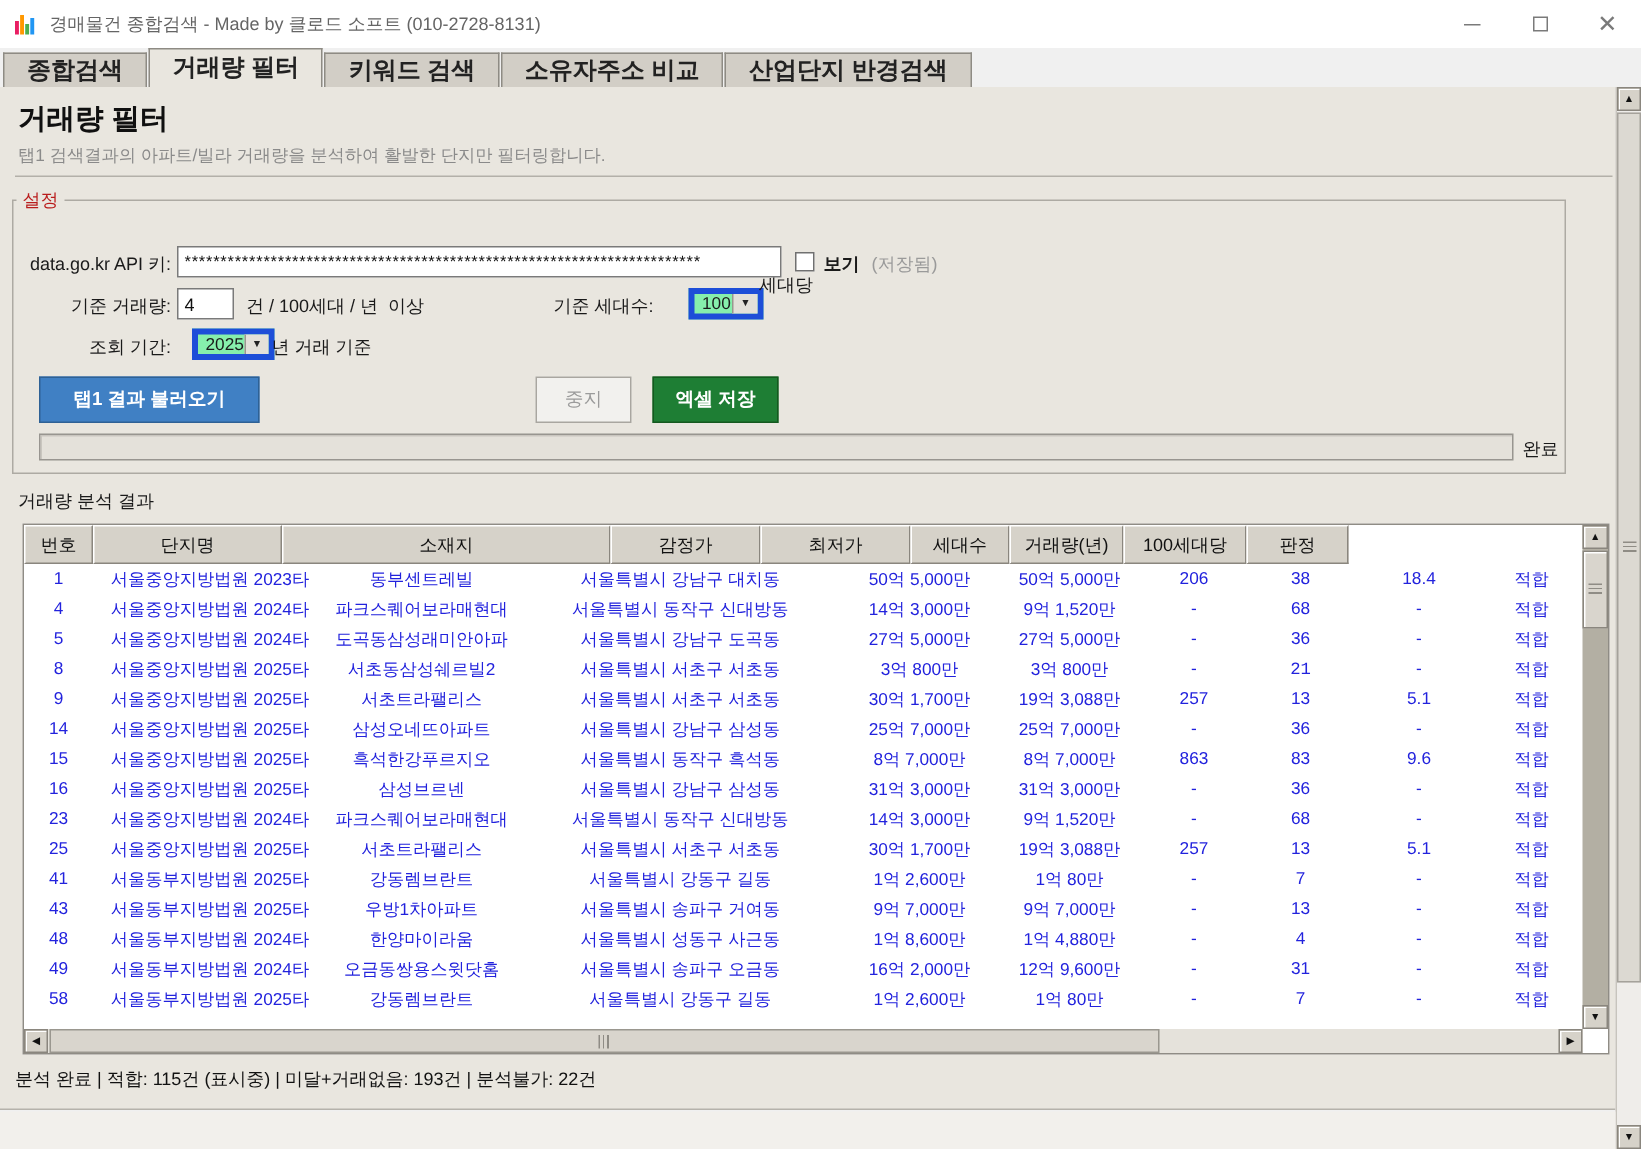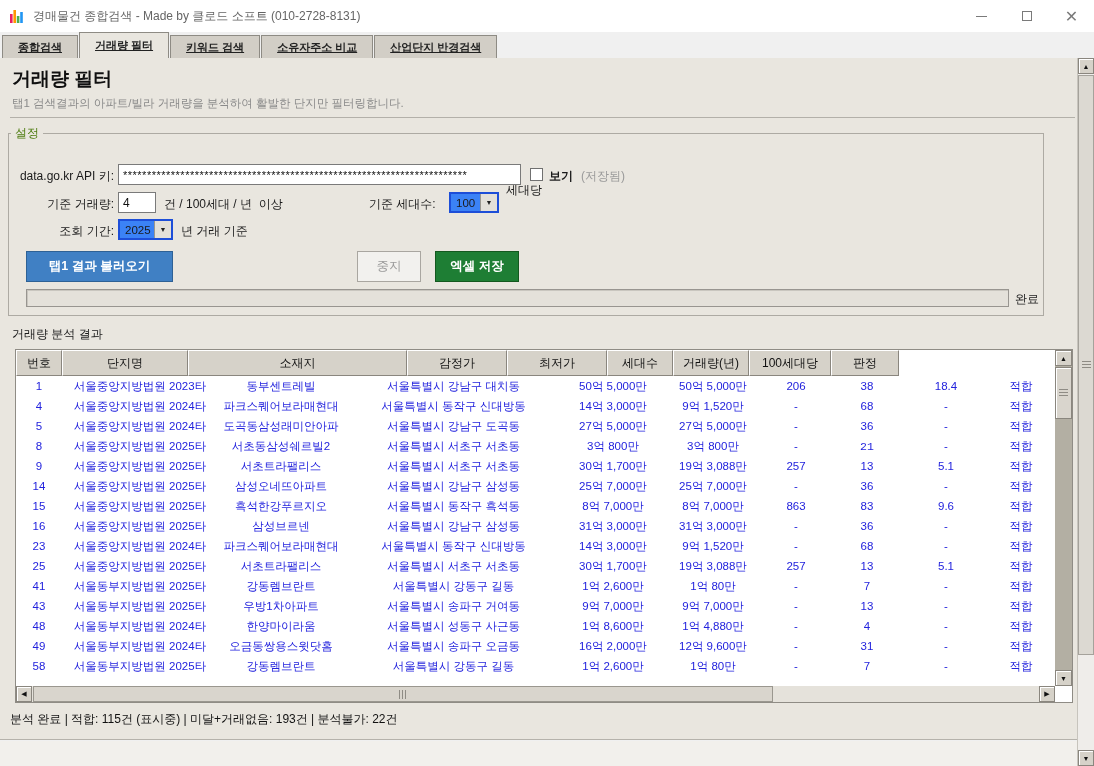--- a/index.html
+++ b/index.html
@@ -11,36 +11,36 @@
   .titlebar { position:absolute; left:0; top:0; width:1094px; height:32px; background:#ffffff; display:flex; align-items:center; }
   .app-icon { width:16px; height:16px; margin-left:9px; display:inline-block; }
   .title-text { margin-left:8px; color:#656565; font-size:12px; }
   .win-controls { position:absolute; right:0; top:0; height:32px; display:flex; }
   .win-btn { width:45px; height:32px; display:flex; align-items:center; justify-content:center; color:#7a7a7a; font-size:13px; }
   .win-btn .glyph-box { width:10px; height:10px; border:1px solid #7a7a7a; display:block; }
   .win-btn .glyph-min { width:11px; height:0; border-top:1px solid #7a7a7a; display:block; }
 
   
   .tabstrip { position:absolute; left:0; top:32px; width:1094px; height:26px; background:#f0f0f0; display:flex; align-items:flex-end; padding-left:2px; }
-  .tab { height:23px; padding:0 15px; background:#d2cec6; border:1px solid #8e8b84; border-bottom:none; display:flex; align-items:center; font-weight:600; font-size:11px; color:#222; margin-right:1px;text-decoration:underline; }
+  .tab { height:23px; padding:0 15px; background:#d2cec6; border:1px solid #8e8b84; border-bottom:none; display:flex; align-items:center; font-weight:600; font-size:16px; color:#222; margin-right:1px; }
   .tab.selected { height:26px; background:#e9e6df; position:relative; z-index:3; border-color:#8e8b84; }
 
   
   .page { position:absolute; left:0; top:58px; width:1077px; height:682px; background:#e9e6df; border-bottom:1px solid #b5b2ab; }
   .h1 { position:absolute; left:12px; top:8px; font-size:19px; font-weight:bold; color:#101010; }
   .subtitle { position:absolute; left:12px; top:38px; font-size:11.5px; color:#8a8a8a; }
   .sep { position:absolute; left:10px; top:59px; width:1065px; height:0; border-top:1px solid #b3b0a9; }
 
   
   .groupbox { position:absolute; left:8px; top:75px; width:1036px; height:183px; border:1px solid #adaaa3; }
-  .legend { position:absolute; left:2px; top:-9px; background:#e9e6df; padding:0 4px; font-size:12px; color:#4d7c0f; }
+  .legend { position:absolute; left:2px; top:-9px; background:#e9e6df; padding:0 4px; font-size:12px; color:#b91c1c; }
   .fieldlabel { position:absolute; left:0; width:105px; text-align:right; font-size:12px; color:#1a1a1a; }
   .entry { position:absolute; background:#ffffff; border:1px solid #7a7a7a; font-size:11px; padding:0 4px; display:flex; align-items:center; color:#111; font-family:"Liberation Sans",sans-serif; }
   input.entry { outline:none; }
-  .combo { position:absolute; background:#3b82f6; border:2px solid #1d4ed8; display:flex; align-items:center; }
+  .combo { position:absolute; background:#86efac; border:4px solid #1d4ed8; display:flex; align-items:center;margin-left:10px; }
   .combo .val { flex:1; padding-left:5px; font-size:11.5px; }
   .combo .arrow-btn { width:17px; align-self:stretch; background:#e3e0d9; border-left:1px solid #9a978f; display:flex; align-items:center; justify-content:center; font-size:7px; color:#222; }
   .checkbox { position:absolute; width:13px; height:13px; background:#fff; border:1px solid #707070; }
   .suffix { position:absolute; font-size:12px; color:#1a1a1a; white-space:pre; }
   .muted { color:#9a9a9a; }
 
   .btn { position:absolute; display:flex; align-items:center; justify-content:center; font-size:12.5px; font-weight:600; border:1px solid transparent; }
   .btn-blue  { background:var(--accent-blue); border-color:#2e6195; color:#fff; }
   .btn-orange{ background:var(--accent-orange); border-color:#d07c00; color:#fff; }
   .btn-stop  { background:#f2f1ee; border-color:#a9a6a0; color:#9b9b9b; font-weight:400; }

